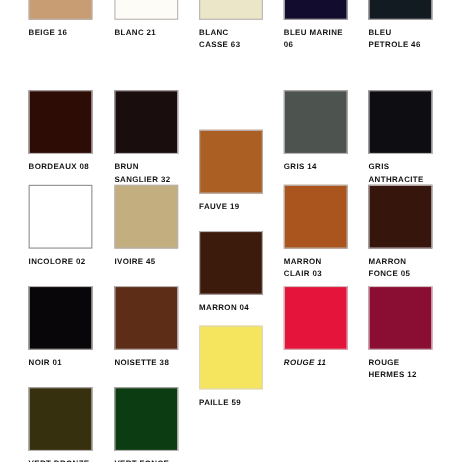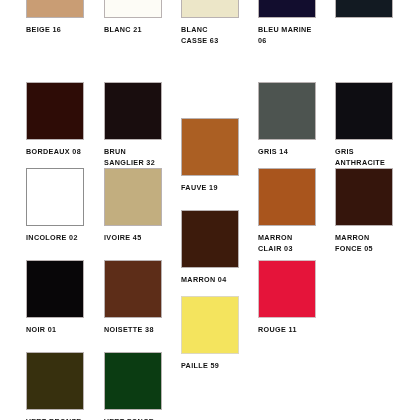--- a/index.html
+++ b/index.html
@@ -61,20 +61,22 @@
       <div class="label">BLANC
 CASSE 63</div>
     </div>
     <div class="cell" style="left: 258px; top: -40px;">
       <div class="swatch" style="background: rgb(18, 13, 46); border-color: rgb(185, 178, 178);"></div>
       <div class="label">BLEU MARINE
 06</div>
     </div>
     <div class="cell" style="left: 335px; top: -40px;">
       <div class="swatch" style="background: rgb(18, 26, 34); border-color: rgb(185, 178, 178);"></div>
+      <div class="label">BLEU
+PETROLE 46</div>
     </div>
     <div class="cell" style="left: 26px; top: 82px;">
       <div class="swatch" style="background: rgb(46, 12, 6); border-color: rgb(185, 178, 178);"></div>
       <div class="label">BORDEAUX 08</div>
     </div>
     <div class="cell" style="left: 104px; top: 82px;">
       <div class="swatch" style="background: rgb(25, 13, 14); border-color: rgb(185, 178, 178);"></div>
       <div class="label">BRUN
 SANGLIER 32</div>
     </div>
@@ -119,23 +121,28 @@
       <div class="label">NOIR 01</div>
     </div>
     <div class="cell" style="left: 104px; top: 260px;">
       <div class="swatch" style="background: rgb(93, 45, 24); border-color: rgb(185, 178, 178);"></div>
       <div class="label">NOISETTE 38</div>
     </div>
     <div class="cell" style="left: 181px; top: 260px; margin-top: 36px;">
       <div class="swatch" style="background: rgb(244, 228, 94); border-color: rgb(221, 216, 192);"></div>
       <div class="label">PAILLE 59</div>
     </div>
-    <div class="cell" style="left: 258px; top: 260px;">
+    <div class="cell" style="left: 258px; top: 260px; font-style: italic;">
       <div class="swatch" style="background: rgb(229, 20, 58); border-color: rgb(211, 188, 192);"></div>
       <div class="label">ROUGE 11</div>
+    </div>
+    <div class="cell" style="left: 335px; top: 260px;">
+      <div class="swatch" style="background: rgb(138, 13, 51); border-color: rgb(211, 188, 192);"></div>
+      <div class="label">ROUGE
+HERMES 12</div>
     </div>
     <div class="cell" style="left: 26px; top: 352px;">
       <div class="swatch" style="background: rgb(55, 48, 14); border-color: rgb(185, 178, 178);"></div>
       <div class="label">VERT BRONZE</div>
     </div>
     <div class="cell" style="left: 104px; top: 352px;">
       <div class="swatch" style="background: rgb(11, 60, 18); border-color: rgb(185, 178, 178);"></div>
       <div class="label">VERT FONCE</div>
     </div>
   </div>

